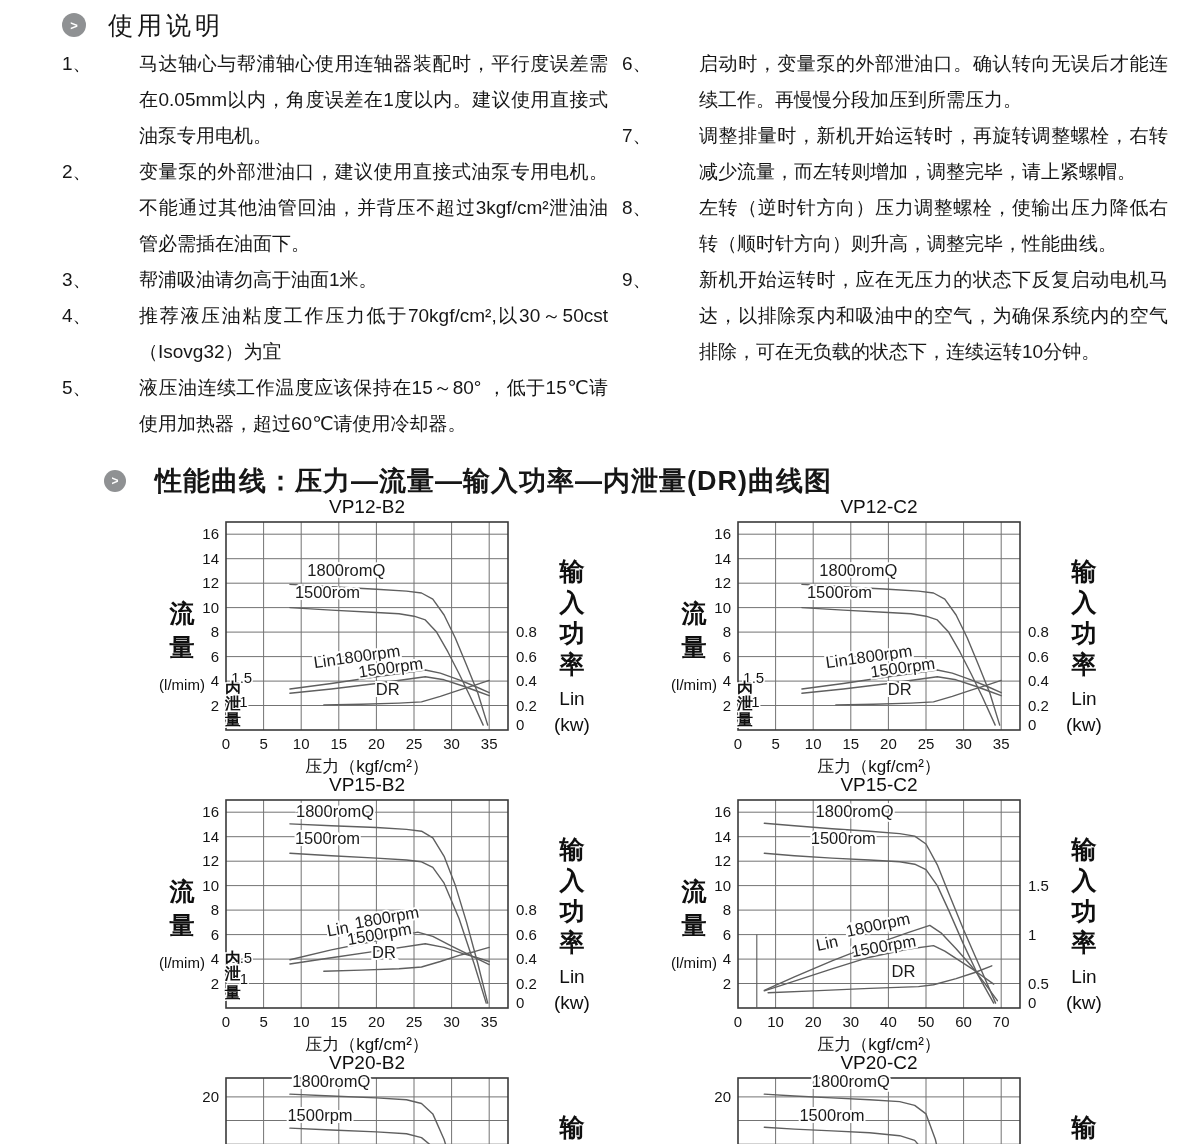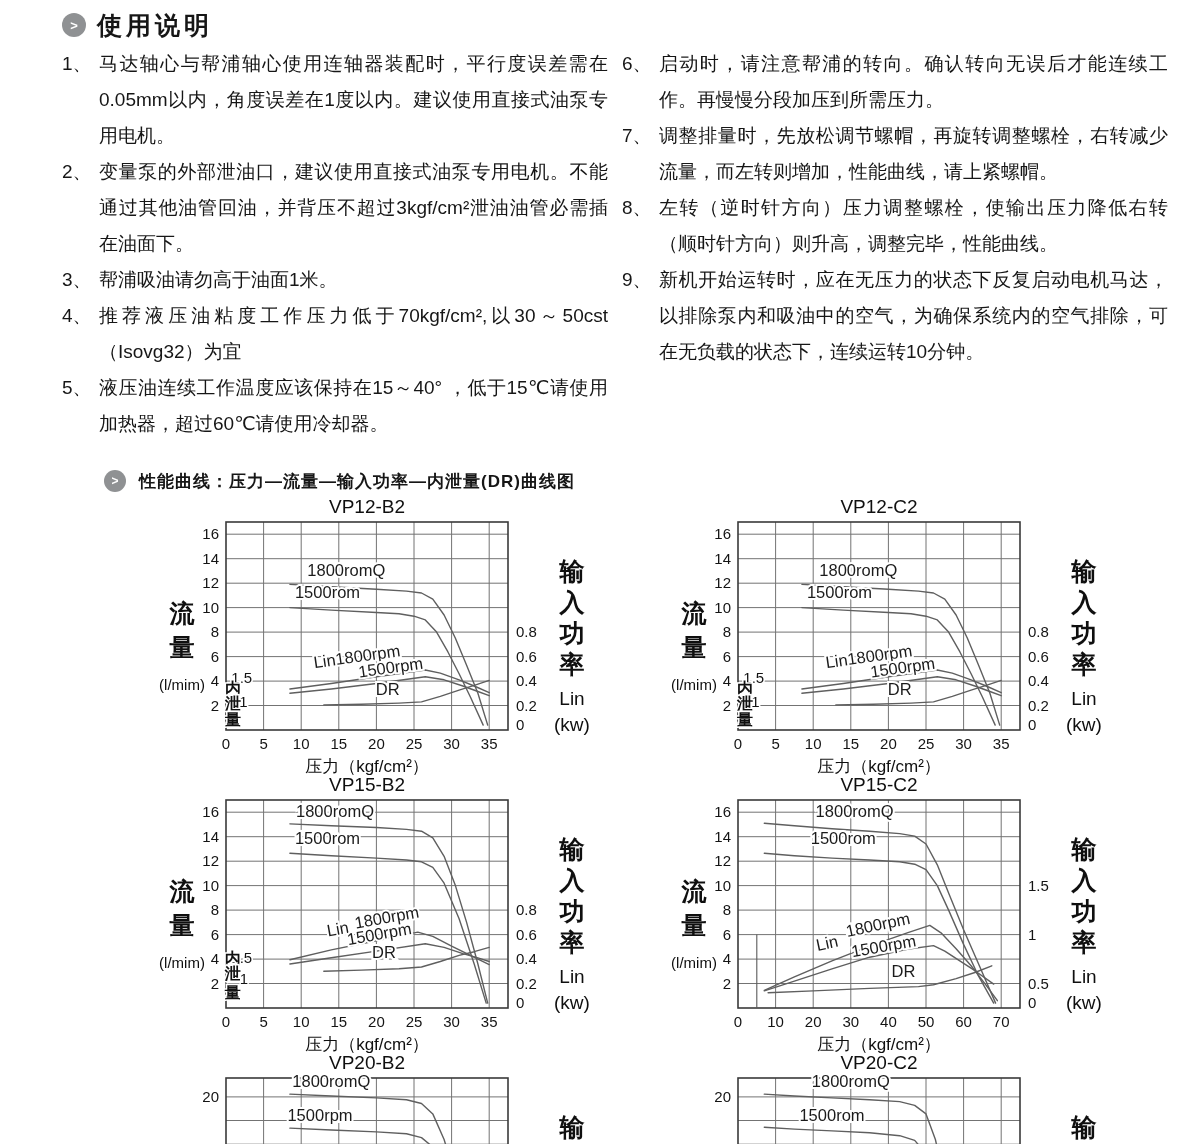--- a/index.html
+++ b/index.html
@@ -7,27 +7,27 @@
        font-family:"Liberation Sans","DejaVu Sans",sans-serif;color:#161616;}
   .page{position:relative;width:1204px;height:1144px;background:#fff;overflow:hidden;}
 
   
   .sec1{box-sizing:border-box;height:442px;overflow:hidden;padding:8px 0 0 62px;}
   .sec-header{display:flex;align-items:center;gap:11px;height:34px;margin-bottom:4px;}
   .bullet-icon{width:24px;height:24px;border-radius:50%;background:#8f9193;color:#fff;
        display:flex;align-items:center;justify-content:center;
        font-size:13px;font-weight:700;flex:0 0 auto;}
   .bullet-icon.small{width:22px;height:22px;font-size:12px;}
-  h1.sec-title{font-size:25px;font-weight:700;margin:0;letter-spacing:4px;}
-  h2.sec-title{font-size:17px;font-weight:700;margin:0;letter-spacing:1px;}
+  h1.sec-title{font-size:25px;font-weight:400;margin:11px;letter-spacing:4px;}
+  h2.sec-title{font-size:27px;font-weight:700;margin:16px;letter-spacing:1px;}
   .cols{display:flex;gap:14px;margin-top:2px;}
   .col{width:546px;}
   .item{display:flex;font-size:19px;line-height:36px;}
   .num{width:37px;flex:0 0 auto;}
-  .txt{flex:1;text-align:justify;}
+  .txt{flex:1;text-align:justify;margin-left:40px;}
 
   
   .sec2{margin-top:24px;}
   .s2-header{display:flex;align-items:center;gap:13px;margin-left:104px;height:30px;}
   .charts{margin-left:148px;margin-top:2px;display:grid;
           grid-template-columns:470px 470px;column-gap:42px;}
   .chart-cell{width:470px;height:278px;}
 
   
   .grid{stroke:#737373;stroke-width:1;}
@@ -67,31 +67,31 @@
           <div class="item">
             <span class="num">3、</span>
             <span class="txt">帮浦吸油请勿高于油面1米。</span>
           </div>
           <div class="item">
             <span class="num">4、</span>
             <span class="txt">推荐液压油粘度工作压力低于70kgf/cm²,以30～50cst（Isovg32）为宜</span>
           </div>
           <div class="item">
             <span class="num">5、</span>
-            <span class="txt">液压油连续工作温度应该保持在15～40°  ，低于15℃请使用加热器，超过60℃请使用冷却器。</span>
+            <span class="txt">液压油连续工作温度应该保持在15～80°  ，低于15℃请使用加热器，超过60℃请使用冷却器。</span>
           </div>
         </div>
       <div class="col" id="col-right">
           <div class="item">
             <span class="num">6、</span>
-            <span class="txt">启动时，请注意帮浦的转向。确认转向无误后才能连续工作。再慢慢分段加压到所需压力。</span>
+            <span class="txt">启动时，变量泵的外部泄油口。确认转向无误后才能连续工作。再慢慢分段加压到所需压力。</span>
           </div>
           <div class="item">
             <span class="num">7、</span>
-            <span class="txt">调整排量时，先放松调节螺帽，再旋转调整螺栓，右转减少流量，而左转则增加，性能曲线，请上紧螺帽。</span>
+            <span class="txt">调整排量时，新机开始运转时，再旋转调整螺栓，右转减少流量，而左转则增加，调整完毕，请上紧螺帽。</span>
           </div>
           <div class="item">
             <span class="num">8、</span>
             <span class="txt">左转（逆时针方向）压力调整螺栓，使输出压力降低右转（顺时针方向）则升高，调整完毕，性能曲线。</span>
           </div>
           <div class="item">
             <span class="num">9、</span>
             <span class="txt">新机开始运转时，应在无压力的状态下反复启动电机马达，以排除泵内和吸油中的空气，为确保系统内的空气排除，可在无负载的状态下，连续运转10分钟。</span>
           </div>
         </div>

